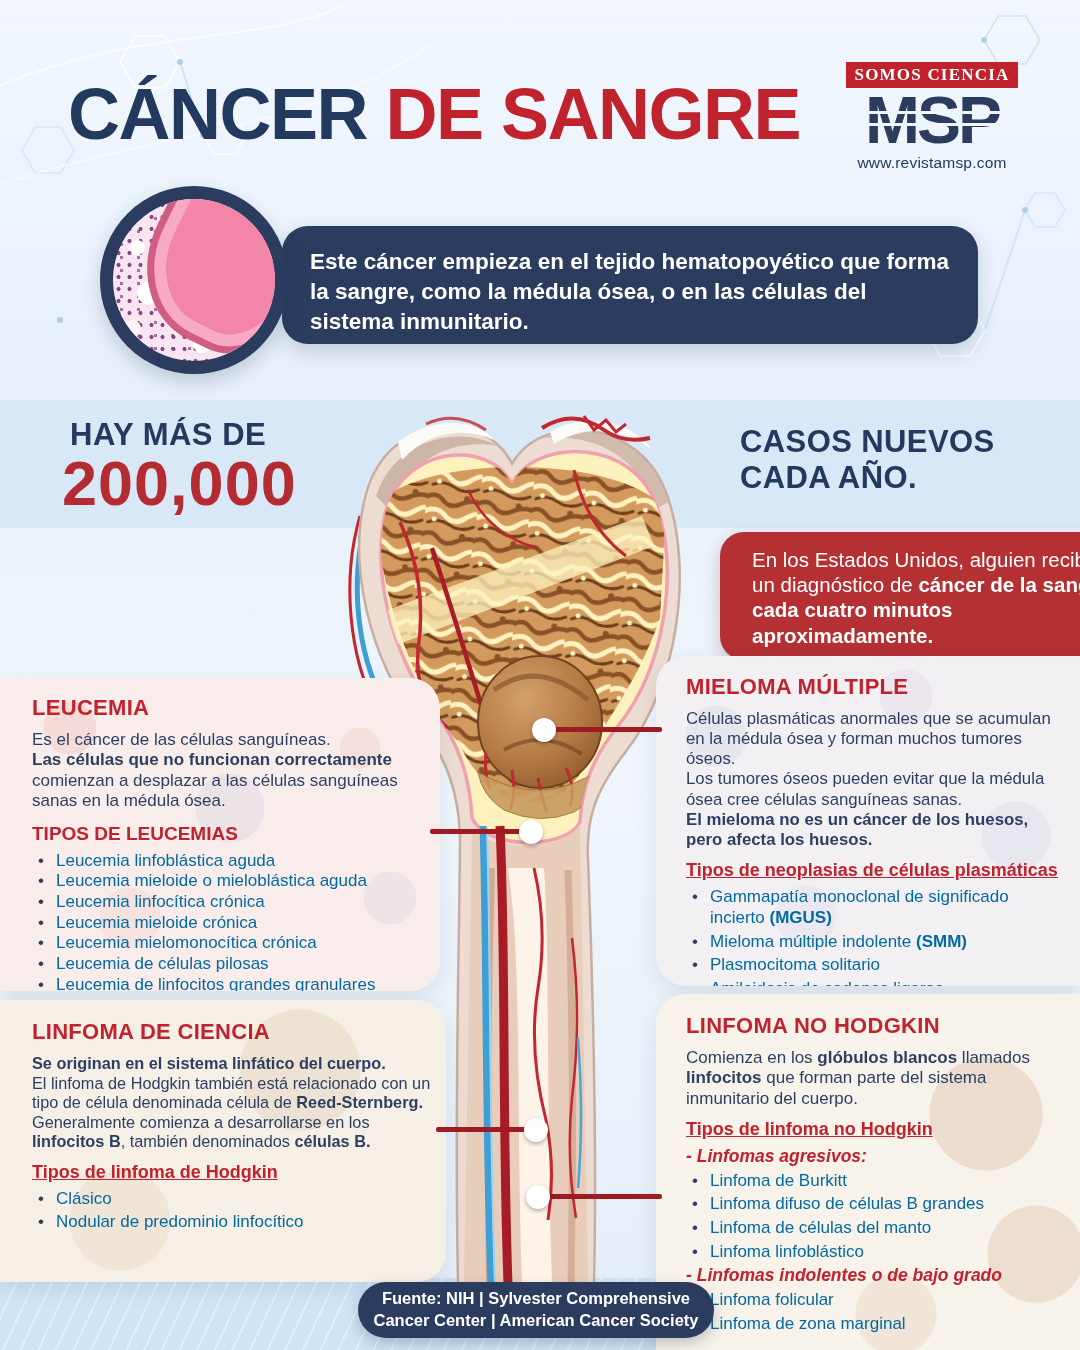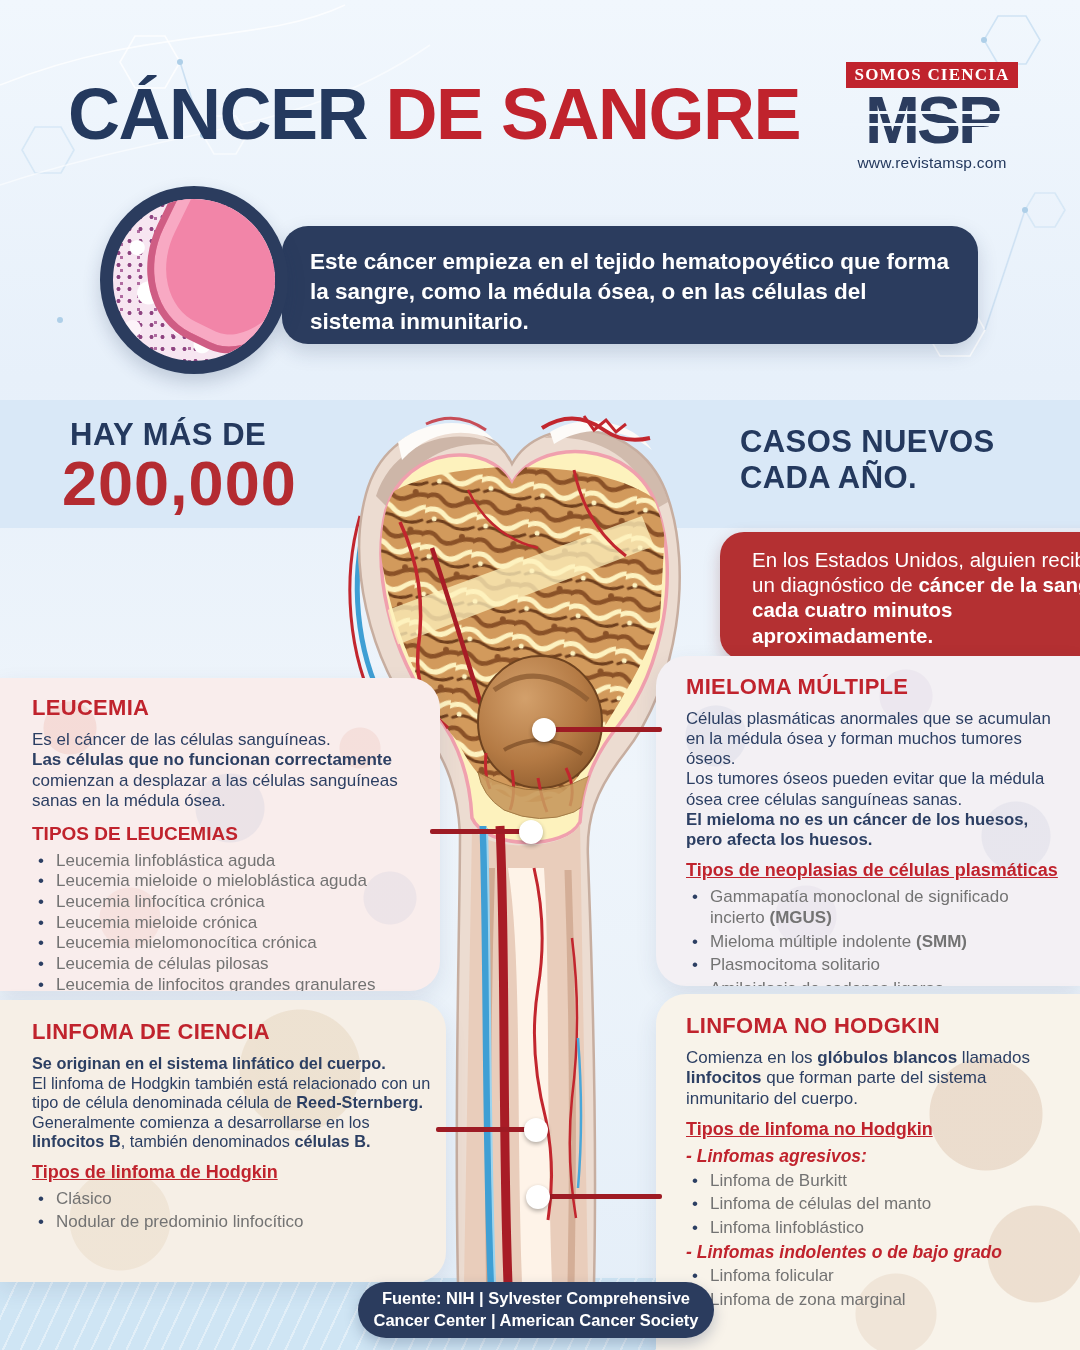--- a/index.html
+++ b/index.html
@@ -81,21 +81,21 @@
   .card::before{ content:""; position:absolute; inset:0; pointer-events:none; }
   .card > *{ position:relative; z-index:1; }
   .card-title{ font-size:22px; font-weight:700; color:#c0232d; letter-spacing:.3px; }
   .card-body{ margin-top:9px; font-size:17px; line-height:1.2; color:#2c3f63; }
   .card-body .para{ margin:0; }
   .subtitle-caps{ margin-top:11px; font-size:19px; font-weight:700; color:#c0232d; }
   .subtitle-underline{ margin-top:10px; font-size:18px; font-weight:700; color:#c0232d;
                        text-decoration:underline; }
   .list{ margin-top:6px; }
   .li-item{ position:relative; padding-left:24px; font-size:17px; line-height:1.22;
-            margin:3px 0; color:#737373;}
+            margin:3px 0; color:#0369a1;}
   .li-item::before{ content:"•"; position:absolute; left:6px; top:0; color:#2c3f63;}
   .li-label{ color:#c0232d; font-weight:700; font-style:italic; font-size:17.5px;
              line-height:1.22; margin:3px 0;}
   .b{ font-weight:700; } .i{ font-style:italic; }
 
   .card.leucemia{ left:0; top:678px; width:440px; height:313px; border-radius:0 30px 30px 0;
         background:#f9edec; padding:17px 16px 0 32px;}
   .card.leucemia::before{ opacity:.5; background-image:
         radial-gradient(circle at 70px 50px, rgba(219,124,104,.30) 26px, transparent 27px),
         radial-gradient(circle at 230px 130px, rgba(130,148,195,.22) 34px, transparent 35px),
@@ -329,20 +329,21 @@
 
   <section class="card no-hodgkin">
     <h2 class="card-title">LINFOMA NO HODGKIN</h2>
     <div class="card-body">
         <div class="para"><span>Comienza en los </span><span class="b">glóbulos blancos</span><span> llamados </span><span class="b">linfocitos</span><span> que forman parte del sistema inmunitario del cuerpo.</span></div>
       </div>
     <h3 class="subtitle-underline">Tipos de linfoma no Hodgkin</h3>
     <div class="list">
         <div class="li-label"><span class="b i">- Linfomas agresivos:</span></div>
         <div class="li-item">Linfoma de Burkitt</div>
+        <div class="li-item">Linfoma difuso de células B grandes</div>
         <div class="li-item">Linfoma de células del manto</div>
         <div class="li-item">Linfoma linfoblástico</div>
         <div class="li-label"><span class="b i">- Linfomas indolentes o de bajo grado</span></div>
         <div class="li-item">Linfoma folicular</div>
         <div class="li-item">Linfoma de zona marginal</div>
       </div>
   </section>
 
   <div class="footer-pill">
     <div>Fuente: NIH | Sylvester Comprehensive</div>

